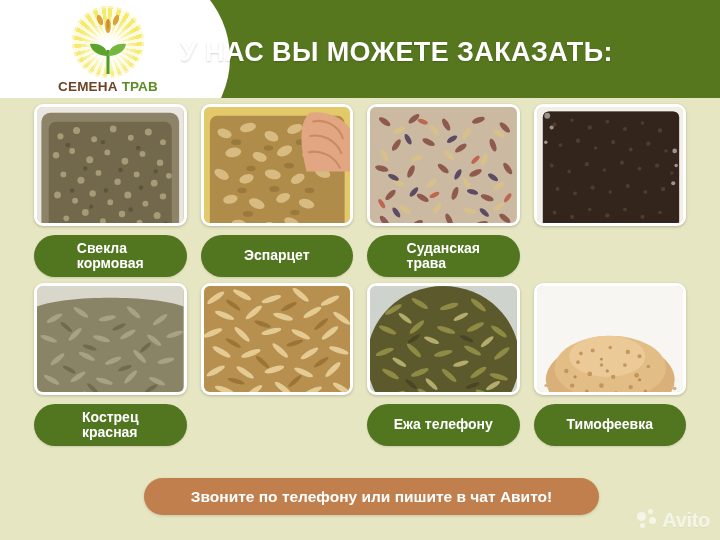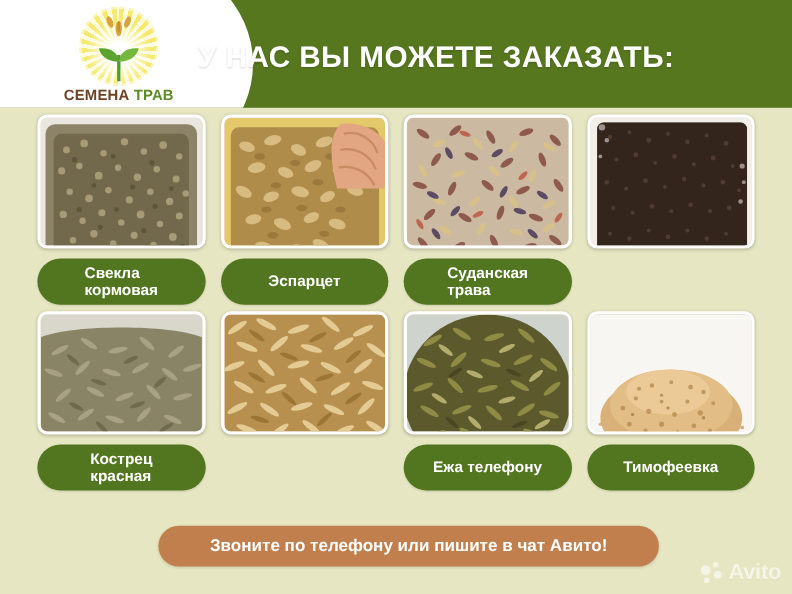--- a/index.html
+++ b/index.html
@@ -96,21 +96,21 @@
     border-radius:20px;
     display:flex;align-items:center;justify-content:center;
     color:#ffffff;font-size:15.5px;font-weight:bold;
     box-shadow:0 1px 3px rgba(0,0,0,.15);
     white-space:nowrap;
   }
 
   
   .avito{
     position:absolute;right:10px;bottom:8px;
-    display:flex;align-items:center;gap:5px;
+    display:flex;gap:5px;
     opacity:.62;
   }
   .avito-mark{position:relative;width:20px;height:20px;}
   .avito-mark i{position:absolute;border-radius:50%;background:#ffffff;display:block;}
   .avito-word{
     color:#ffffff;font-size:20px;font-weight:bold;letter-spacing:-.3px;
     text-shadow:0 1px 1px rgba(0,0,0,.08);
   }
 </style>
 </head>

